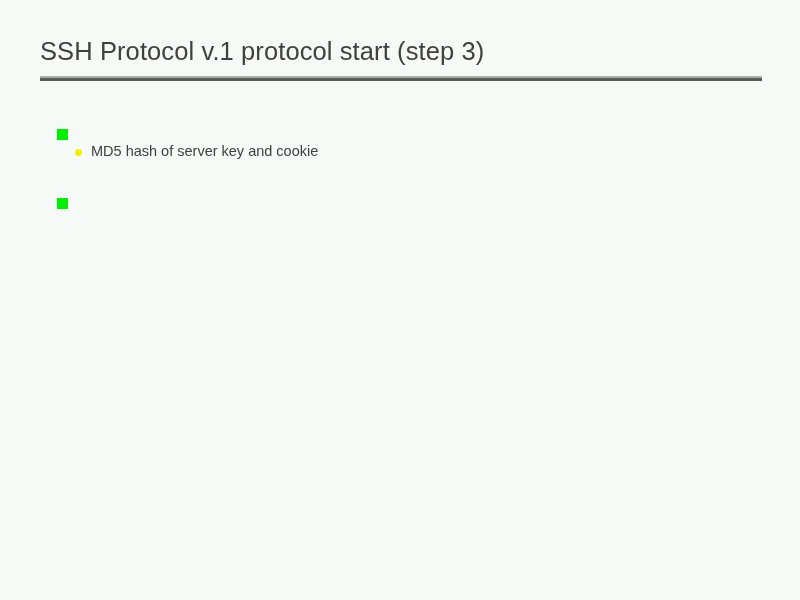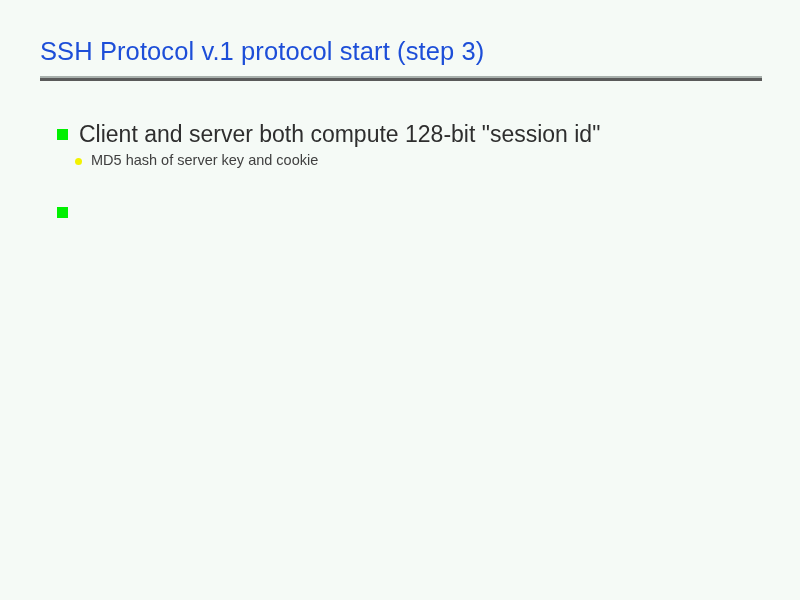--- a/index.html
+++ b/index.html
@@ -23,21 +23,21 @@
   
   .title-area {
     position: absolute;
     left: 40px;
     top: 34px;
     width: 722px;
   }
   .slide-title {
     font-size: 25.5px;
     font-weight: normal;
-    color: #1d4ed8;
+    color: #404040;
     letter-spacing: 0.1px;
     line-height: 34px;
     margin: 0;
     white-space: nowrap;
   }
   .title-rule {
     position: absolute;
     left: 40px;
     top: 76px;
     width: 722px;
@@ -110,21 +110,20 @@
   <div class="title-area">
     <h1 class="slide-title">SSH Protocol v.1 protocol start (step 3)</h1>
   </div>
 
   <div class="title-rule"></div>
 
   <div class="body-area">
 
     <div class="bullet bullet-l1">
       <span class="marker-square"></span>
-      <span class="text-l1">Client and server both compute 128-bit "session id"</span>
     </div>
 
     <div class="bullet bullet-l2">
       <span class="marker-dot"></span>
       <span class="text-l2">MD5 hash of server key and cookie</span>
     </div>
 
     <div class="bullet-gap"></div>
 
     <div class="bullet bullet-l1">

